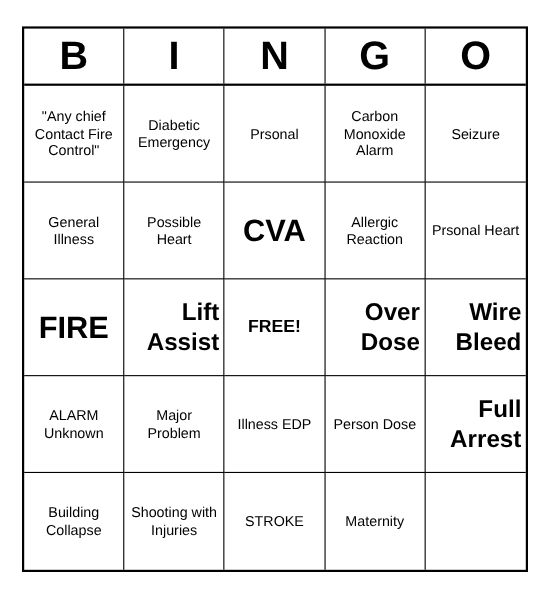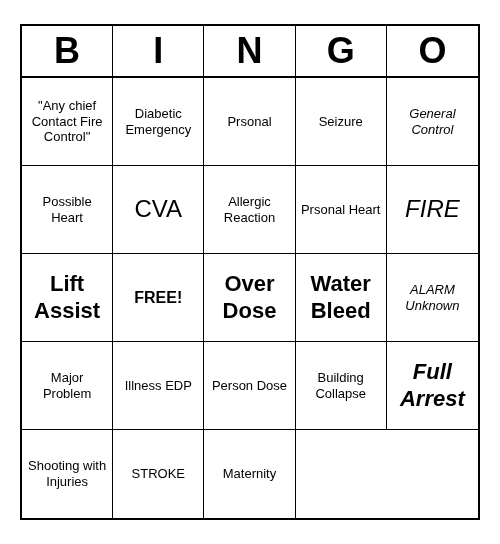--- a/index.html
+++ b/index.html
@@ -44,32 +44,32 @@
       justify-content: center;
       text-align: center;
       padding: 4px;
       font-size: 13px;
       min-height: 88px;
       word-break: break-word;
       line-height: 1.2;
     }
     .bingo-cell:nth-child(5n) {
       border-right: none;
-      font-style: italic;
     }
     .bingo-cell:nth-child(n+21) {
       border-bottom: none;
     }
     .bingo-cell.large-text {
       font-size: 22px;
       font-weight: bold;
+      text-align: right;
     }
     .bingo-cell.xlarge-text {
-      font-size: 24px;
-      font-weight: normal;
+      font-size: 28px;
+      font-weight: bold;
     }
     .bingo-cell.free-cell {
       font-size: 16px;
       font-weight: bold;
     }
   </style>
 </head>
 <body>
 
 <div class="bingo-card">
@@ -77,34 +77,35 @@
   <div class="bingo-header-cell">B</div>
       <div class="bingo-header-cell">I</div>
       <div class="bingo-header-cell">N</div>
       <div class="bingo-header-cell">G</div>
       <div class="bingo-header-cell">O</div>
     </div>
   <div class="bingo-grid">
   <div class="bingo-cell">"Any chief Contact Fire Control"</div>
       <div class="bingo-cell">Diabetic Emergency</div>
       <div class="bingo-cell">Prsonal</div>
+      <div class="bingo-cell">Carbon Monoxide Alarm</div>
       <div class="bingo-cell">Seizure</div>
-      <div class="bingo-cell">General Control</div>
+      <div class="bingo-cell">General Illness</div>
       <div class="bingo-cell">Possible Heart</div>
       <div class="bingo-cell xlarge-text">CVA</div>
       <div class="bingo-cell">Allergic Reaction</div>
       <div class="bingo-cell">Prsonal Heart</div>
       <div class="bingo-cell xlarge-text">FIRE</div>
       <div class="bingo-cell large-text">Lift Assist</div>
       <div class="bingo-cell free-cell">FREE!</div>
       <div class="bingo-cell large-text">Over Dose</div>
-      <div class="bingo-cell large-text">Water Bleed</div>
+      <div class="bingo-cell large-text">Wire Bleed</div>
       <div class="bingo-cell">ALARM Unknown</div>
       <div class="bingo-cell">Major Problem</div>
       <div class="bingo-cell">Illness EDP</div>
       <div class="bingo-cell">Person Dose</div>
+      <div class="bingo-cell large-text">Full Arrest</div>
       <div class="bingo-cell">Building Collapse</div>
-      <div class="bingo-cell large-text">Full Arrest</div>
       <div class="bingo-cell">Shooting with Injuries</div>
       <div class="bingo-cell">STROKE</div>
       <div class="bingo-cell">Maternity</div>
     </div>
 </div>
 
 </body></html>

